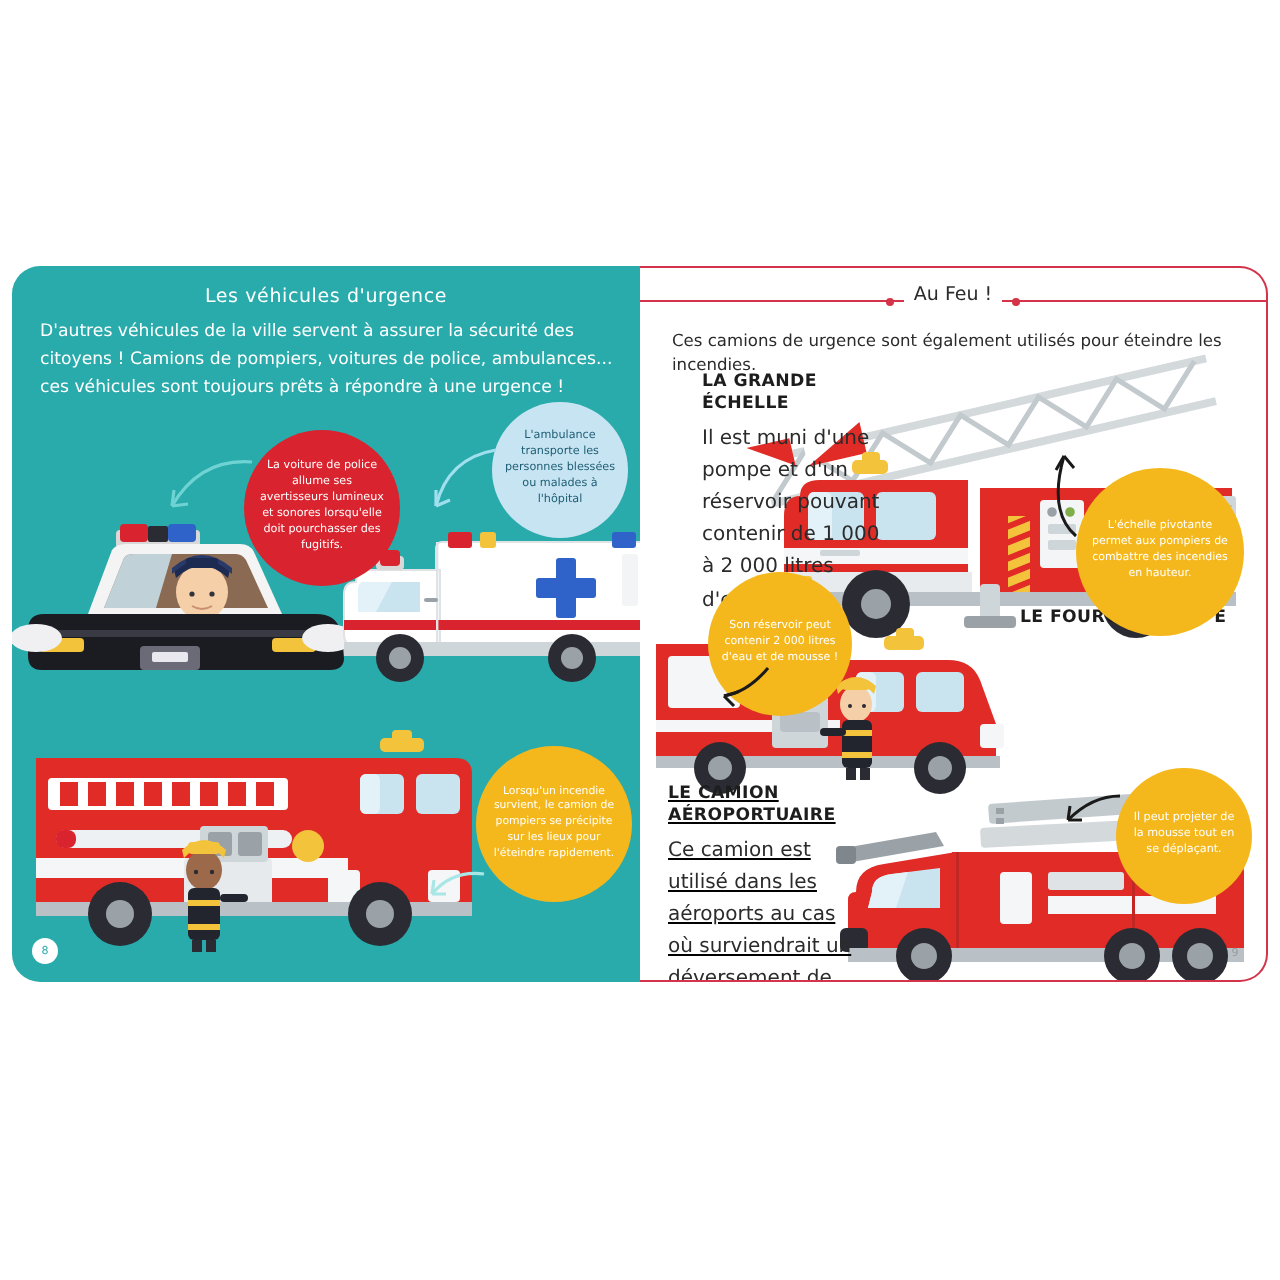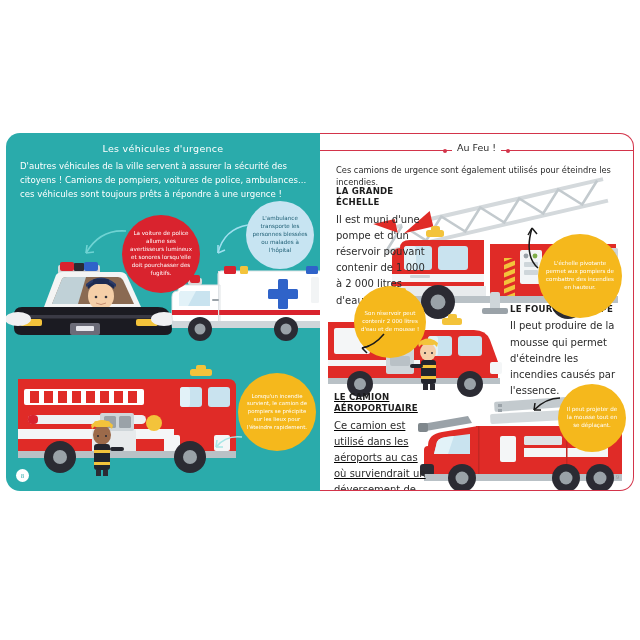--- a/index.html
+++ b/index.html
@@ -416,28 +416,27 @@
         <rect x="8" y="84" width="198" height="7" fill="#b9c1c6"></rect>
 
         <circle cx="46" cy="88" r="14" fill="#2b2b33"></circle>
           <circle cx="46" cy="88" r="6.5" fill="#9aa2a8"></circle>
         <circle cx="150" cy="88" r="14" fill="#2b2b33"></circle>
           <circle cx="150" cy="88" r="6.5" fill="#9aa2a8"></circle>
         <circle cx="184" cy="88" r="14" fill="#2b2b33"></circle>
           <circle cx="184" cy="88" r="6.5" fill="#9aa2a8"></circle>
       </svg>
 
-      <div class="blk" style="left:16px; top:52px; width:92px;">
+      <div class="blk" style="left:31px; top:52px; width:92px;">
         <div class="sec-head">LA GRANDE ÉCHELLE</div>
         <div class="sec-body">Il est muni d'une pompe et d'un réservoir pouvant contenir de 1 000 à 2 000 litres d'eau.</div>
       </div>
 
       <div class="blk" style="left:190px; top:170px; width:112px;">
         <div class="sec-head">LE FOURGON POMPE</div>
-        <div class="sec-body">Il peut produire de la mousse qui permet d'éteindre les incendies causés par l'essence.</div>
       </div>
 
       <div class="blk" style="left:14px; top:258px; width:92px;text-decoration:underline;">
         <div class="sec-head">LE CAMION AÉROPORTUAIRE</div>
         <div class="sec-body">Ce camion est utilisé dans les aéroports au cas où surviendrait un déversement de pétrole ou un début d'incendie dans la cabine d'un avion.</div>
       </div>
 
       <div class="bubble b-yellow" style="left:218px; top:100px; width:84px; height:84px; font-size:5.5px;">
         <span>L'échelle pivotante permet aux pompiers de combattre des incendies en hauteur.</span>
       </div>

